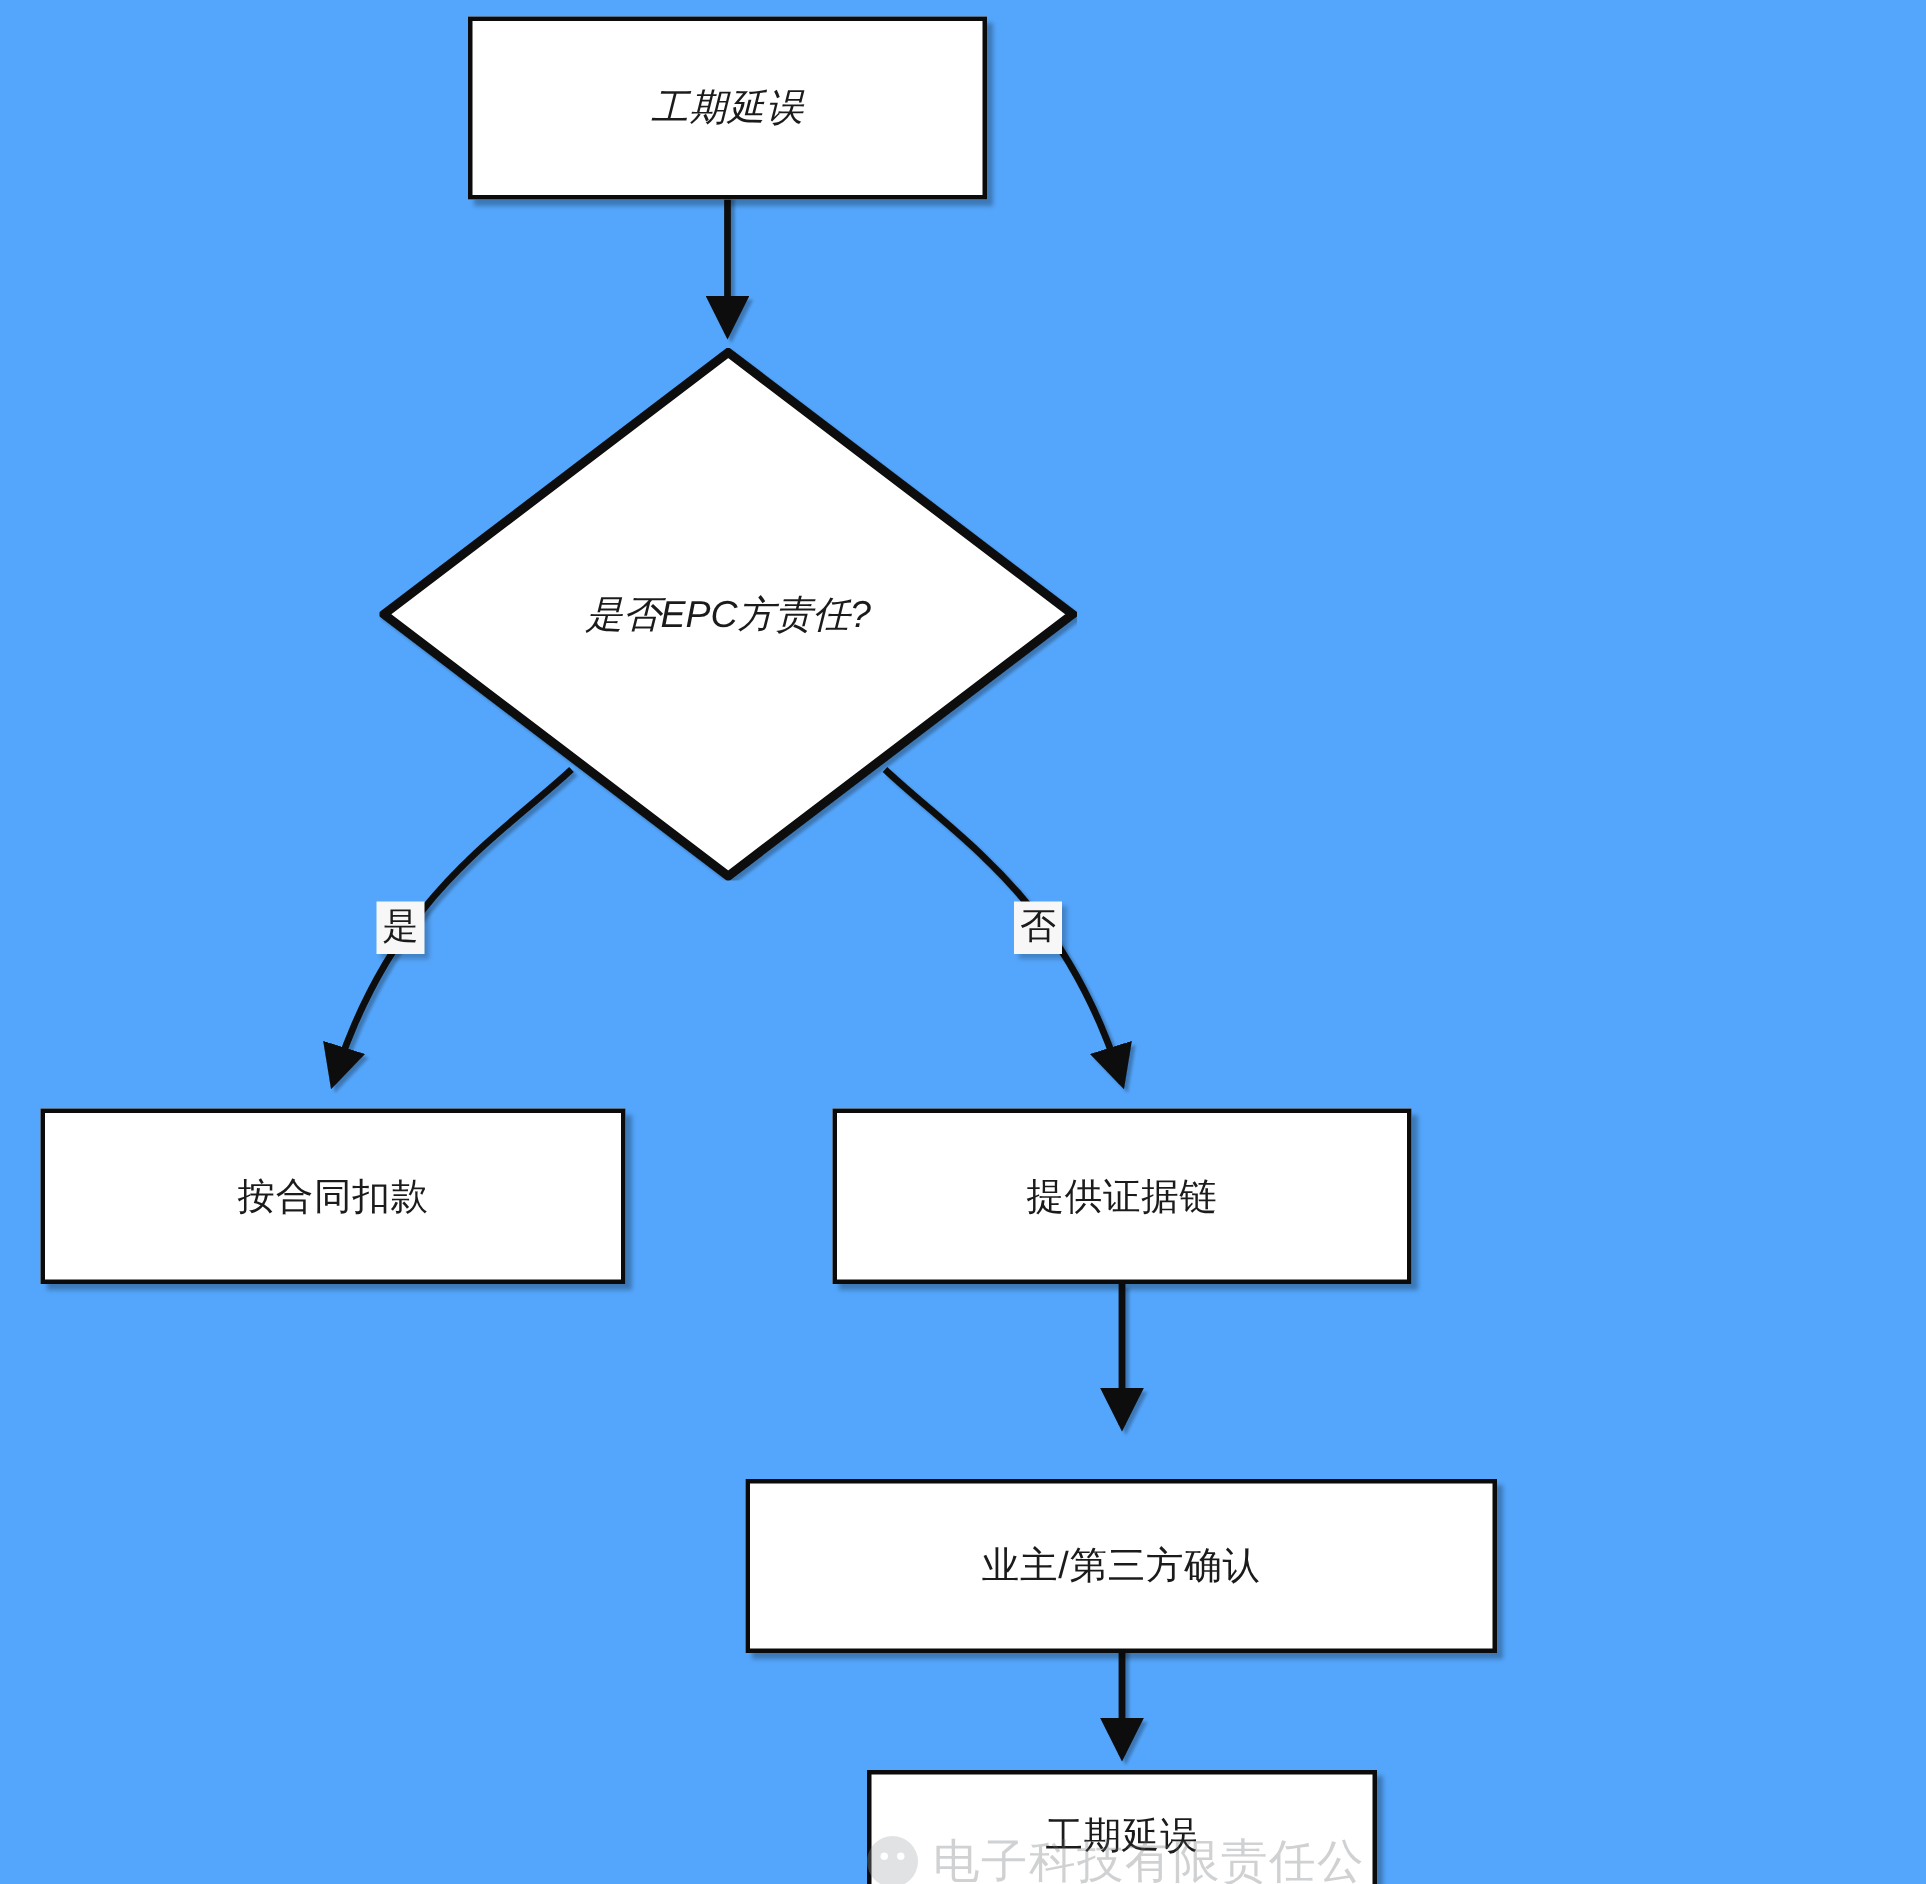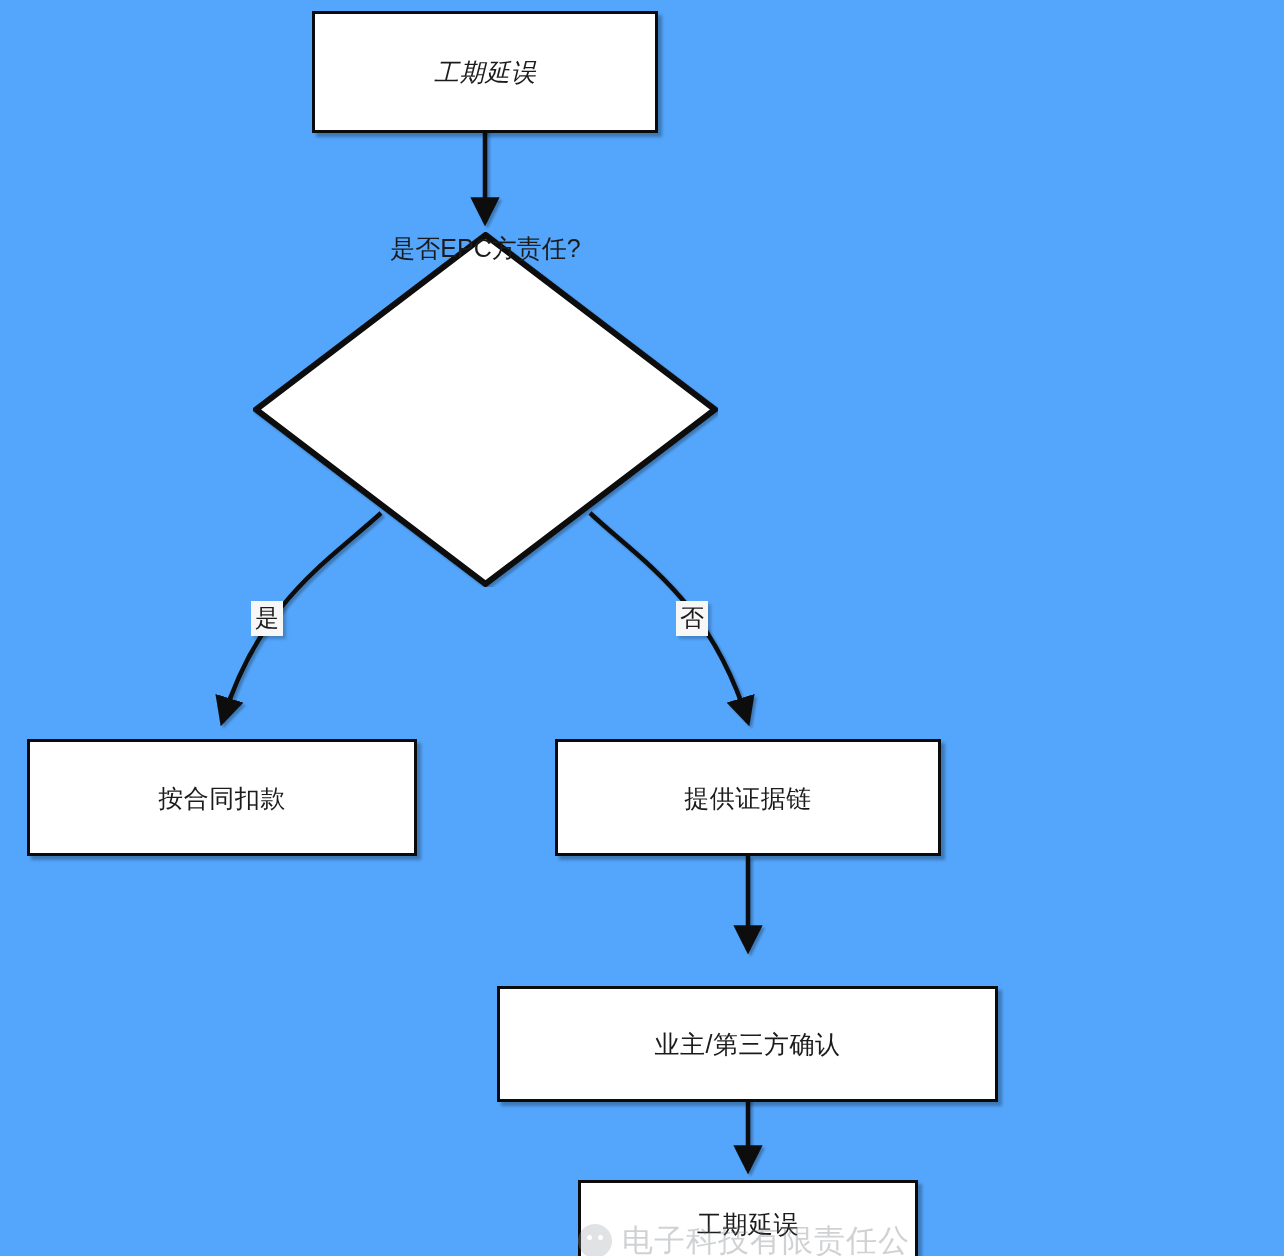--- a/index.html
+++ b/index.html
@@ -42,21 +42,23 @@
     font-size: 25px;
     color: #1b1b1b;
     line-height: 1.2;
     text-align: center;
     letter-spacing: 0.5px;
     white-space: nowrap;
   }
   .diamond-wrap {
     position: absolute;
     display: flex;
+    align-items: center;
     justify-content: center;
+    font-style: italic;
   }
   .diamond-shape {
     position: absolute;
     left: 0;
     top: 0;
     width: 100%;
     height: 100%;
   }
   .diamond-wrap .node-label {
     position: relative;

